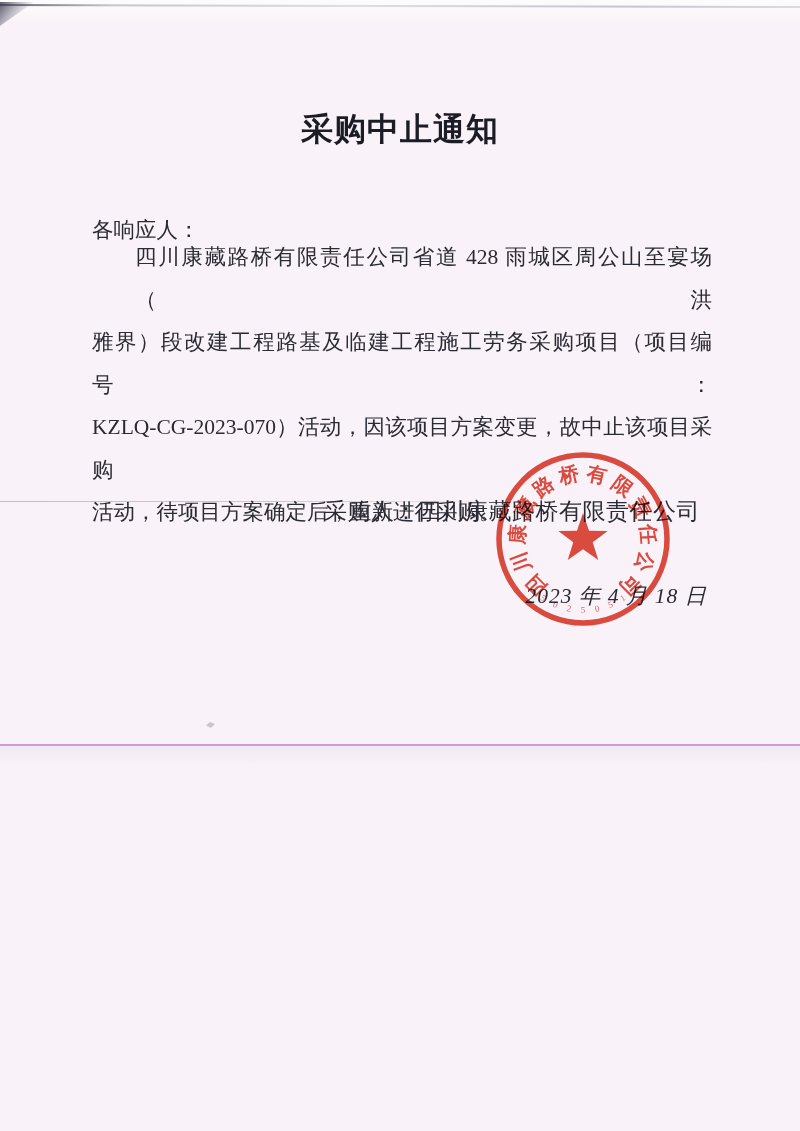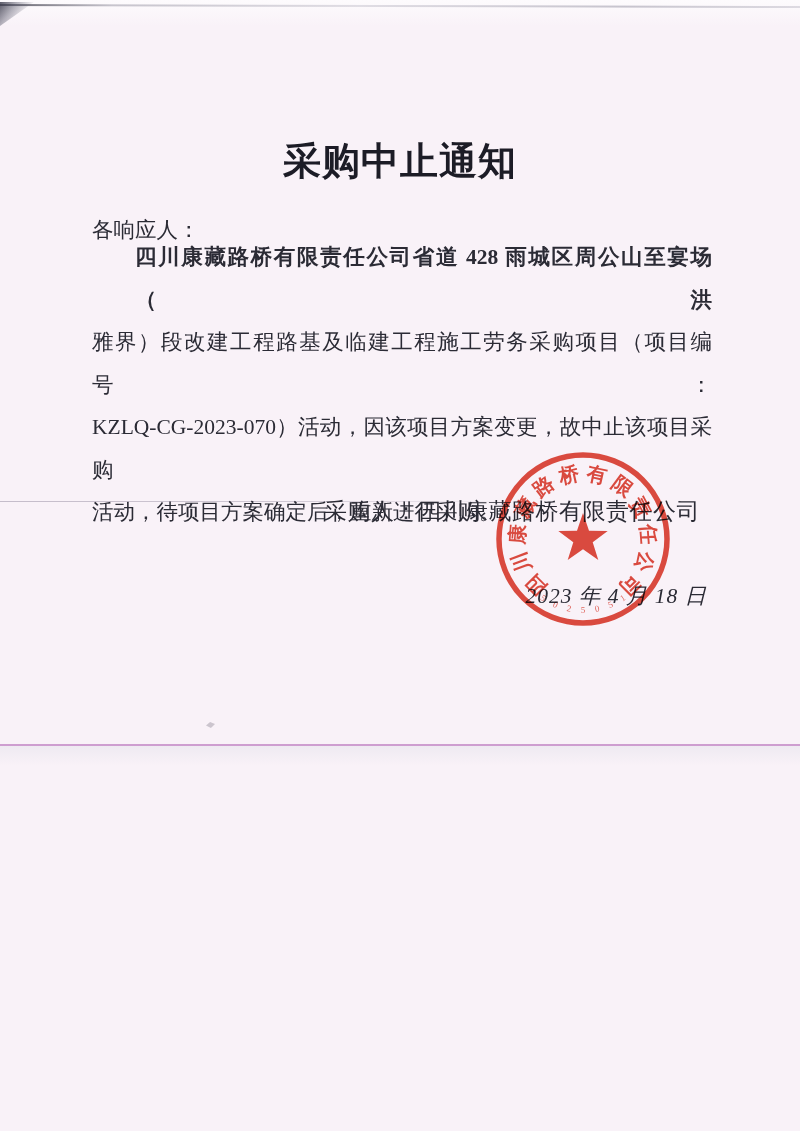--- a/index.html
+++ b/index.html
@@ -33,33 +33,33 @@
     background:linear-gradient(180deg,rgba(233,230,238,.65) 0%,rgba(233,230,238,0) 100%);
   }
   .speck{
     position:absolute;top:722px;left:206px;width:9px;height:6px;
     background:rgba(120,115,130,.35);
     clip-path:polygon(0 60%,45% 0,100% 35%,55% 100%);
   }
   
   .title{
     position:absolute;top:108px;left:0;width:100%;
-    text-align:center;font-size:38px;font-weight:bold;
-    letter-spacing:1px;color:#1c1c26;margin-top:28px;
+    text-align:center;font-size:32px;font-weight:bold;
+    letter-spacing:1px;color:#1c1c26;
   }
   .salutation{
     position:absolute;top:215px;left:92px;
     font-size:21.5px;
   }
   .bodytext{
     position:absolute;top:236px;left:92px;width:620px;
     font-size:21.5px;line-height:42.5px;
   }
   .bline{text-align:justify;text-align-last:justify;}
-  .bline.first{padding-left:43px;font-weight:bold;}
+  .bline.first{padding-left:43px;}
   .bline.last{text-align:left;text-align-last:left;}
   .signature{
     position:absolute;top:496px;right:100px;
     font-size:23px;letter-spacing:.5px;
   }
   .dateline{
     position:absolute;top:581px;right:93px;
     font-size:21.5px;letter-spacing:1px;font-style:italic;
   }
   

